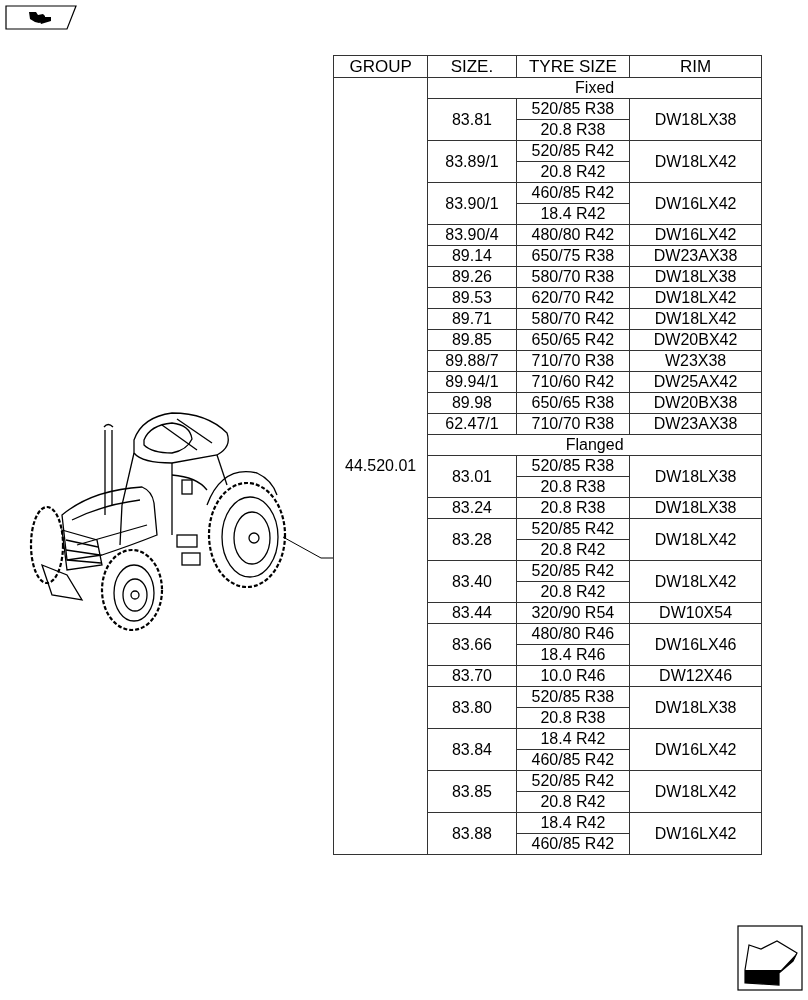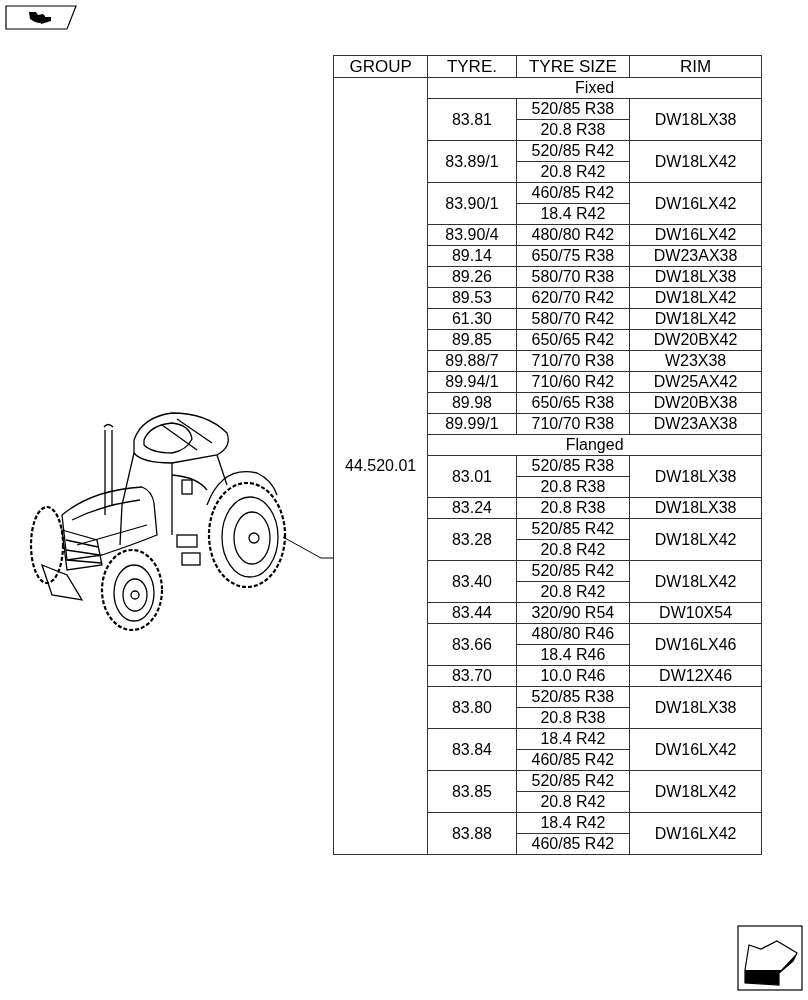--- a/index.html
+++ b/index.html
@@ -82,21 +82,21 @@
 <table class="tyres">
   <colgroup>
       <col class="c1">
       <col class="c2">
       <col class="c3">
       <col class="c4">
     </colgroup>
   <thead>
     <tr>
       <th>GROUP</th>
-      <th>TYRE.</th>
+      <th>SIZE.</th>
       <th>TYRE SIZE</th>
       <th>RIM</th>
     </tr>
   </thead>
   <tbody id="tbody">
       <tr>
         <td class="group" rowspan="37">44.520.01</td>
         <td colspan="3" class="section">Fixed</td>
       </tr>
       <tr>
@@ -137,21 +137,21 @@
         <td rowspan="1">89.26</td>
         <td>580/70 R38</td>
         <td rowspan="1">DW18LX38</td>
       </tr>
       <tr>
         <td rowspan="1">89.53</td>
         <td>620/70 R42</td>
         <td rowspan="1">DW18LX42</td>
       </tr>
       <tr>
-        <td rowspan="1">61.30</td>
+        <td rowspan="1">89.71</td>
         <td>580/70 R42</td>
         <td rowspan="1">DW18LX42</td>
       </tr>
       <tr>
         <td rowspan="1">89.85</td>
         <td>650/65 R42</td>
         <td rowspan="1">DW20BX42</td>
       </tr>
       <tr>
         <td rowspan="1">89.88/7</td>
@@ -162,21 +162,21 @@
         <td rowspan="1">89.94/1</td>
         <td>710/60 R42</td>
         <td rowspan="1">DW25AX42</td>
       </tr>
       <tr>
         <td rowspan="1">89.98</td>
         <td>650/65 R38</td>
         <td rowspan="1">DW20BX38</td>
       </tr>
       <tr>
-        <td rowspan="1">89.99/1</td>
+        <td rowspan="1">62.47/1</td>
         <td>710/70 R38</td>
         <td rowspan="1">DW23AX38</td>
       </tr>
       <tr>
         <td colspan="3" class="section">Flanged</td>
       </tr>
       <tr>
         <td rowspan="2">83.01</td>
         <td class="sub-top">520/85 R38</td>
         <td rowspan="2">DW18LX38</td>

